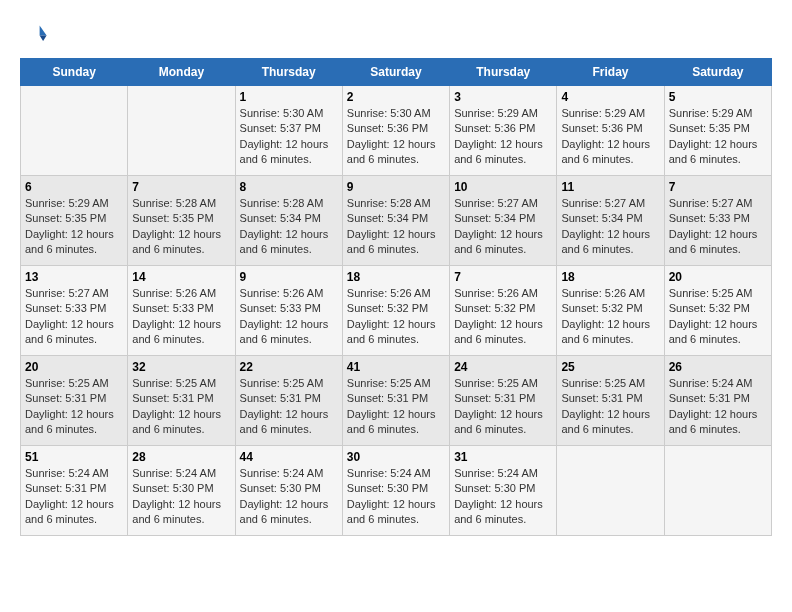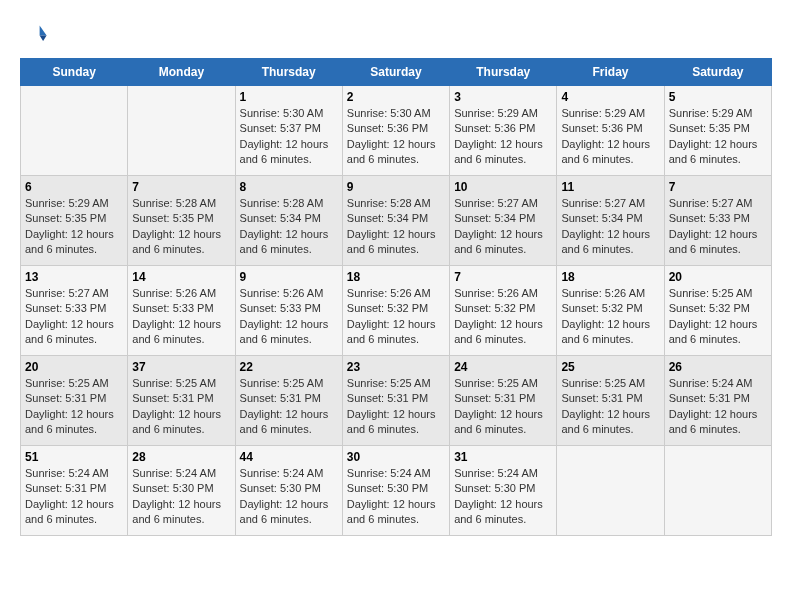--- a/index.html
+++ b/index.html
@@ -201,29 +201,29 @@
           <span class="day-num">20</span>
           <div class="day-info">Sunrise: 5:25 AM<br>Sunset: 5:32 PM<br>Daylight: 12 hours and 6 minutes.</div>
         </td>
       </tr>
       <tr>
         <td>
           <span class="day-num">20</span>
           <div class="day-info">Sunrise: 5:25 AM<br>Sunset: 5:31 PM<br>Daylight: 12 hours and 6 minutes.</div>
         </td>
         <td>
-          <span class="day-num">37</span>
+          <span class="day-num">32</span>
           <div class="day-info">Sunrise: 5:25 AM<br>Sunset: 5:31 PM<br>Daylight: 12 hours and 6 minutes.</div>
         </td>
         <td>
           <span class="day-num">22</span>
           <div class="day-info">Sunrise: 5:25 AM<br>Sunset: 5:31 PM<br>Daylight: 12 hours and 6 minutes.</div>
         </td>
         <td>
-          <span class="day-num">23</span>
+          <span class="day-num">41</span>
           <div class="day-info">Sunrise: 5:25 AM<br>Sunset: 5:31 PM<br>Daylight: 12 hours and 6 minutes.</div>
         </td>
         <td>
           <span class="day-num">24</span>
           <div class="day-info">Sunrise: 5:25 AM<br>Sunset: 5:31 PM<br>Daylight: 12 hours and 6 minutes.</div>
         </td>
         <td>
           <span class="day-num">25</span>
           <div class="day-info">Sunrise: 5:25 AM<br>Sunset: 5:31 PM<br>Daylight: 12 hours and 6 minutes.</div>
         </td>

